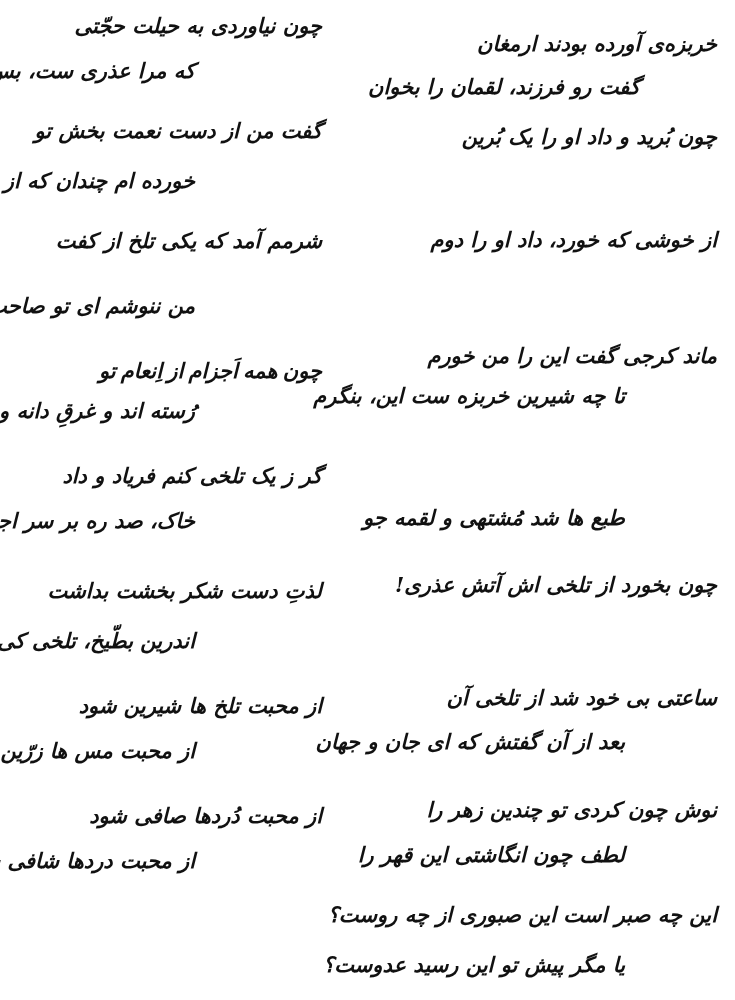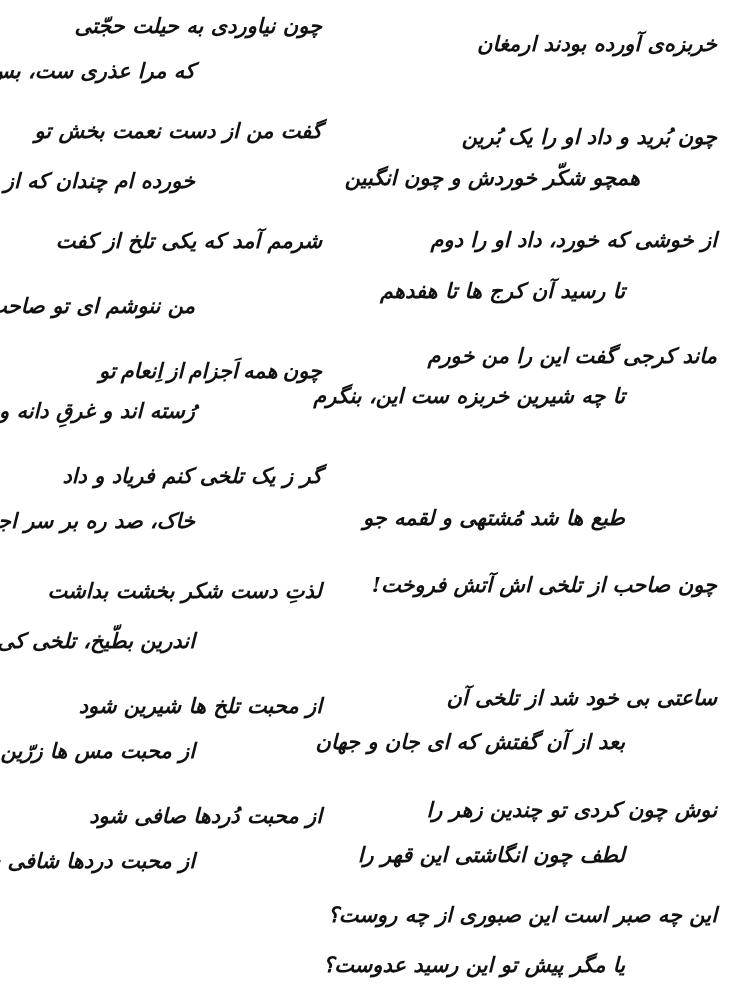--- a/index.html
+++ b/index.html
@@ -44,28 +44,27 @@
   .h1 { text-align: right; }
   
   .h2 { text-align: right; }
 </style>
 </head>
 <body>
 
 <div class="page">
   <div class="column col-right" id="col-right">
       <div class="line h1" style="top: 30px; right: 18px;">خربزه‌ی آورده بودند ارمغان</div>
+      <div class="line h2" style="top: 73px; right: 95px;">گفت رو فرزند، لقمان را بخوان</div>
       <div class="line h1" style="top: 123px; right: 18px;">چون بُرید و داد او را یک بُرین</div>
-      <div class="line h2" style="top: 164px; right: 95px;">همچو شکّر خوردش و چون انگبین</div>
       <div class="line h1" style="top: 226px; right: 18px;">از خوشی که خورد، داد او را دوم</div>
-      <div class="line h2" style="top: 277px; right: 110px;">تا رسید آن کرج ها تا هفدهم</div>
       <div class="line h1" style="top: 342px; right: 18px;">ماند کرجی گفت این را من خورم</div>
       <div class="line h2" style="top: 382px; right: 110px;">تا چه شیرین خربزه ست این، بنگرم</div>
       <div class="line h2" style="top: 504px; right: 110px;">طبع ها شد مُشتهی و لقمه جو</div>
-      <div class="line h1" style="top: 571px; right: 18px;">چون صاحب از تلخی اش آتش فروخت!</div>
+      <div class="line h1" style="top: 571px; right: 18px;">چون بخورد از تلخی اش آتش عذری!</div>
       <div class="line h1" style="top: 684px; right: 18px;">ساعتی بی خود شد از تلخی آن</div>
       <div class="line h2" style="top: 728px; right: 110px;">بعد از آن گفتش که ای جان و جهان</div>
       <div class="line h1" style="top: 796px; right: 18px;">نوش چون کردی تو چندین زهر را</div>
       <div class="line h2" style="top: 841px; right: 110px;">لطف چون انگاشتی این قهر را</div>
       <div class="line h1" style="top: 901px; right: 18px;">این چه صبر است این صبوری از چه روست؟</div>
       <div class="line h2" style="top: 951px; right: 110px;">یا مگر پیش تو این رسید عدوست؟</div>
     </div>
   <div class="column col-left" id="col-left">
       <div class="line h1" style="top: 12px; right: 58px;">چون نیاوردی به حیلت حجّتی</div>
       <div class="line h2" style="top: 57px; right: 185px;">که مرا عذری ست، بس کن ساعتی</div>

